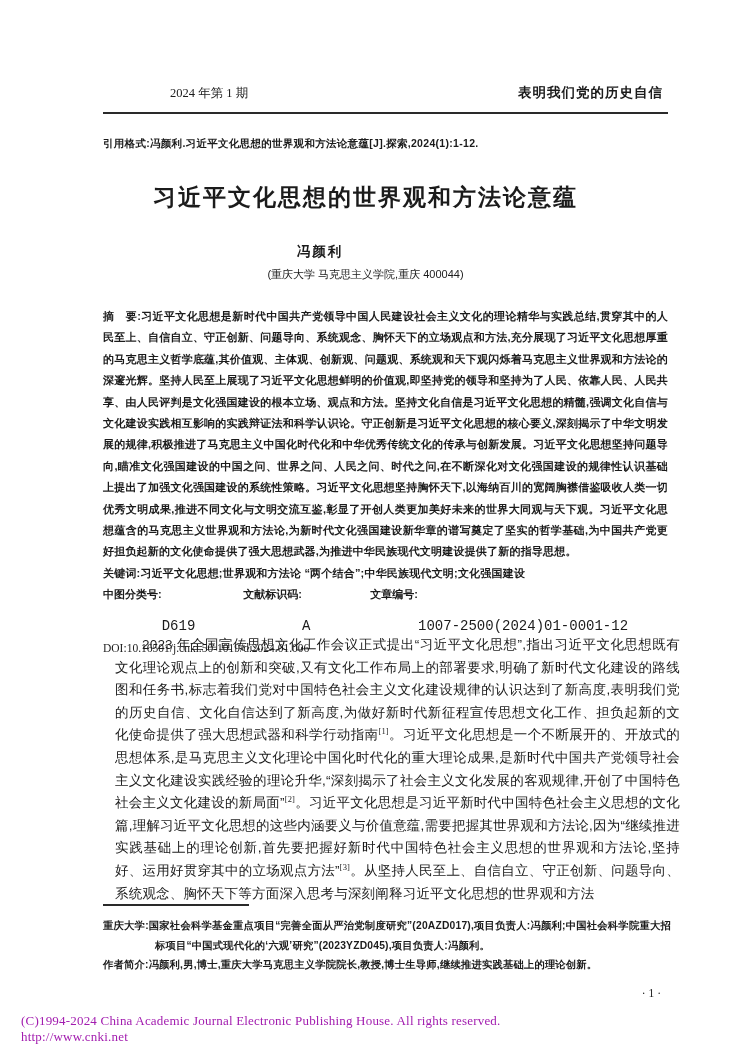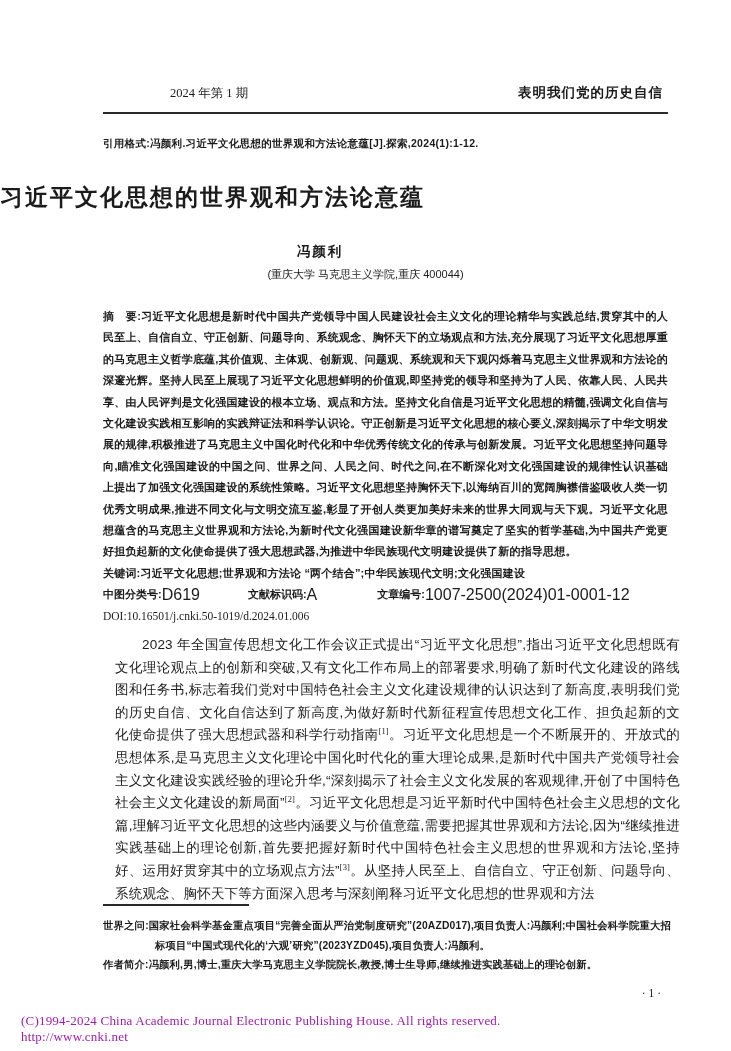--- a/index.html
+++ b/index.html
@@ -23,21 +23,21 @@
     border-top:2px solid #2a2a2a;height:0;
   }
   
   .citation{
     position:absolute;top:137px;left:103px;width:580px;
     font-size:10.5px;font-weight:bold;letter-spacing:0.3px;
   }
   
   .title{
     position:absolute;top:182px;left:0;width:731px;margin:0;
-    font-size:23px;font-weight:bold;letter-spacing:2px;
+    text-align:center;font-size:23px;font-weight:bold;letter-spacing:2px;
   }
   .author{
     position:absolute;top:243px;left:0;width:640px;
     text-align:center;font-size:13.5px;font-weight:bold;letter-spacing:2px;
   }
   .affiliation{
     position:absolute;top:267px;left:0;width:731px;
     text-align:center;font-size:11px;
   }
   
@@ -48,21 +48,21 @@
     margin:0;font-size:11px;line-height:21.4px;text-align:justify;
     font-weight:bold;letter-spacing:0.2px;
   }
   .keywords{
     margin:0;font-size:11px;line-height:21.4px;font-weight:bold;letter-spacing:0.2px;
   }
   .meta-row{
     display:flex;align-items:flex-start;font-size:11px;line-height:21.4px;
   }
   .meta-label{font-weight:bold;}
-  .meta-value{font-family:Liberation Sans, sans-serif;font-size:16px;}
+  .meta-value{font-family:Liberation Mono, monospace;font-size:14px;margin-top:32px;}
   .meta-gap2{margin-left:48px;}
   .meta-gap3{margin-left:60px;}
   .doi{
     font-family:"Liberation Serif",serif;font-size:11.5px;line-height:20px;
   }
   
   .body-text{
     position:absolute;top:622px;left:103px;width:565px;margin:12px;
     font-size:13.5px;line-height:22.6px;text-align:justify;
     text-indent:2em;letter-spacing:0.2px;
@@ -127,21 +127,21 @@
       <span class="meta-value">1007-2500(2024)01-0001-12</span>
     </div>
     <div class="doi">DOI:10.16501/j.cnki.50-1019/d.2024.01.006</div>
   </div>
 
   <p class="body-text"><span>2023 年全国宣传思想文化工作会议正式提出“习近平文化思想”,指出习近平文化思想既有文化理论观点上的创新和突破,又有文化工作布局上的部署要求,明确了新时代文化建设的路线图和任务书,标志着我们党对中国特色社会主义文化建设规律的认识达到了新高度,表明我们党的历史自信、文化自信达到了新高度,为做好新时代新征程宣传思想文化工作、担负起新的文化使命提供了强大思想武器和科学行动指南</span><sup>[1]</sup><span>。习近平文化思想是一个不断展开的、开放式的思想体系,是马克思主义文化理论中国化时代化的重大理论成果,是新时代中国共产党领导社会主义文化建设实践经验的理论升华,“深刻揭示了社会主义文化发展的客观规律,开创了中国特色社会主义文化建设的新局面”</span><sup>[2]</sup><span>。习近平文化思想是习近平新时代中国特色社会主义思想的文化篇,理解习近平文化思想的这些内涵要义与价值意蕴,需要把握其世界观和方法论,因为“继续推进实践基础上的理论创新,首先要把握好新时代中国特色社会主义思想的世界观和方法论,坚持好、运用好贯穿其中的立场观点方法”</span><sup>[3]</sup><span>。从坚持人民至上、自信自立、守正创新、问题导向、系统观念、胸怀天下等方面深入思考与深刻阐释习近平文化思想的世界观和方法</span></p>
 
   <div class="foot-divider"></div>
 
   <div class="footnotes">
-    <p class="fn hang"><span class="fn-label">世界之问:</span><span>国家社会科学基金重点项目“完善全面从严治党制度研究”(20AZD017),项目负责人:冯颜利;中国社会科学院重大招标项目“中国式现代化的‘六观’研究”(2023YZD045),项目负责人:冯颜利。</span></p>
+    <p class="fn hang"><span class="fn-label">重庆大学:</span><span>国家社会科学基金重点项目“完善全面从严治党制度研究”(20AZD017),项目负责人:冯颜利;中国社会科学院重大招标项目“中国式现代化的‘六观’研究”(2023YZD045),项目负责人:冯颜利。</span></p>
     <p class="fn hang"><span class="fn-label">作者简介:</span><span>冯颜利,男,博士,重庆大学马克思主义学院院长,教授,博士生导师,继续推进实践基础上的理论创新。</span></p>
   </div>
 
   <div class="page-number">· 1 ·</div>
 
   <div class="bottom-bar">
     <span>(C)1994-2024 China Academic Journal Electronic Publishing House. All rights reserved.</span>
     <span>http://www.cnki.net</span>
   </div>
 

